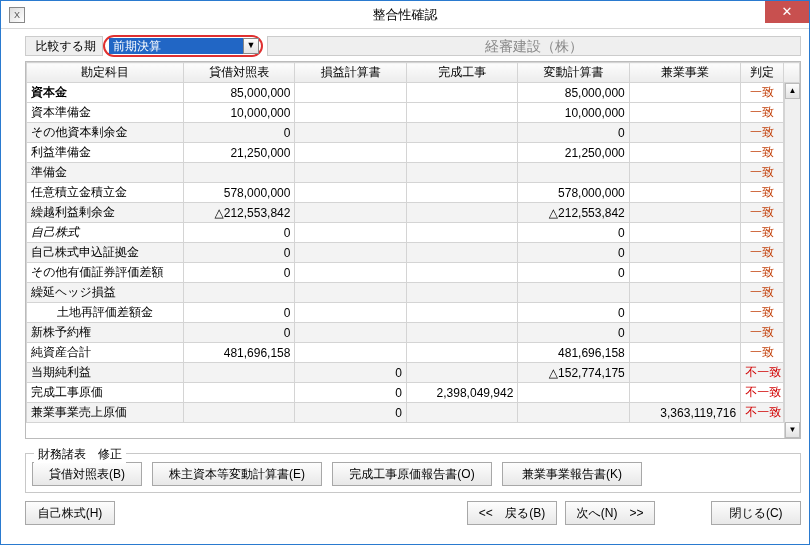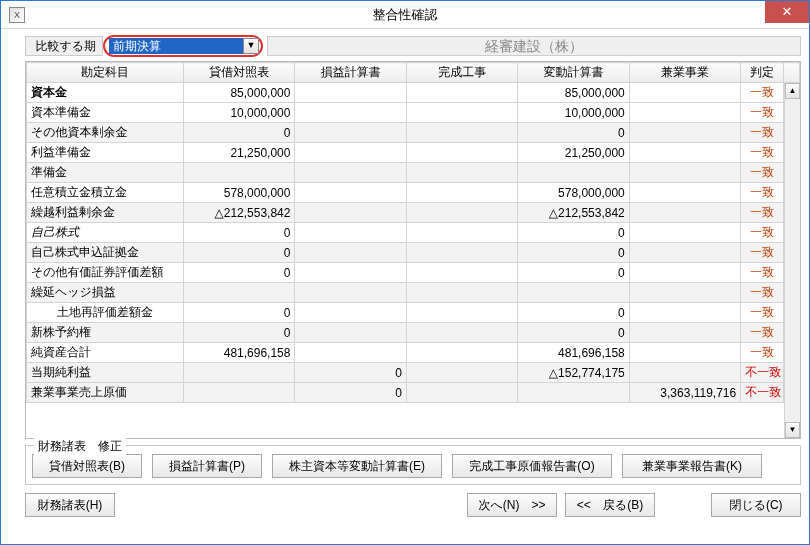--- a/index.html
+++ b/index.html
@@ -146,21 +146,21 @@
     height:16px;
     border:1px solid #bbb;
     background:linear-gradient(#fdfdfd,#e3e3e3);
     text-align:center;
     font-size:8px;
     line-height:13px;
     cursor:pointer;
   }
   .groupbox {
     border: 1px solid #c8c8c8;
-    margin-top: 6px;
+    margin-top: 14px;
     padding: 8px 6px 6px 6px;
     position: relative;
   }
   .groupbox .legend {
     position: absolute;
     top: -8px; left: 8px;
     background: #fff;
     padding: 0 4px;
     font-size: 12px;
   }
@@ -371,20 +371,30 @@
           <tr class="alt">
             <td style="text-align: left;">当期純利益</td>
             <td style="text-align: right;"></td>
             <td style="text-align: right;">0</td>
             <td style="text-align: right;"></td>
             <td style="text-align: right;">△152,774,175</td>
             <td style="text-align: right;"></td>
             <td class="judge-ng" style="text-align: center;">不一致</td>
             <td></td>
           </tr>
+          <tr>
+            <td style="text-align: left;">完成工事原価</td>
+            <td style="text-align: right;"></td>
+            <td style="text-align: right;">0</td>
+            <td style="text-align: right;">2,398,049,942</td>
+            <td style="text-align: right;"></td>
+            <td style="text-align: right;"></td>
+            <td class="judge-ng" style="text-align: center;">不一致</td>
+            <td></td>
+          </tr>
           <tr class="alt">
             <td style="text-align: left;">兼業事業売上原価</td>
             <td style="text-align: right;"></td>
             <td style="text-align: right;">0</td>
             <td style="text-align: right;"></td>
             <td style="text-align: right;"></td>
             <td style="text-align: right;">3,363,119,716</td>
             <td class="judge-ng" style="text-align: center;">不一致</td>
             <td></td>
           </tr>
@@ -395,28 +405,27 @@
       <div style="position:absolute;bottom:0;left:0;right:0">
         <div class="scroll-btn">▼</div>
       </div>
     </div>
   </div>
 
   <div class="groupbox">
     <div class="legend">財務諸表　修正</div>
     <div class="btnrow">
       <div class="btn">貸借対照表(B)</div>
-      <div class="btn">損益計算書(P)</div>
       <div class="btn" style="min-width:170px">株主資本等変動計算書(E)</div>
       <div class="btn" style="min-width:160px">完成工事原価報告書(O)</div>
       <div class="btn" style="min-width:140px">兼業事業報告書(K)</div>
     </div>
   </div>
 
   <div class="bottomrow">
-    <div class="btn sm">財務諸表(H)</div>
+    <div class="btn sm">自己株式(H)</div>
     <div class="spacer"></div>
+    <div class="btn sm">&lt;&lt;　戻る(B)</div>
     <div class="btn sm">次へ(N)　&gt;&gt;</div>
-    <div class="btn sm">&lt;&lt;　戻る(B)</div>
     <div style="width:40px"></div>
     <div class="btn sm">閉じる(C)</div>
   </div>
 </div>
 
 </body></html>

